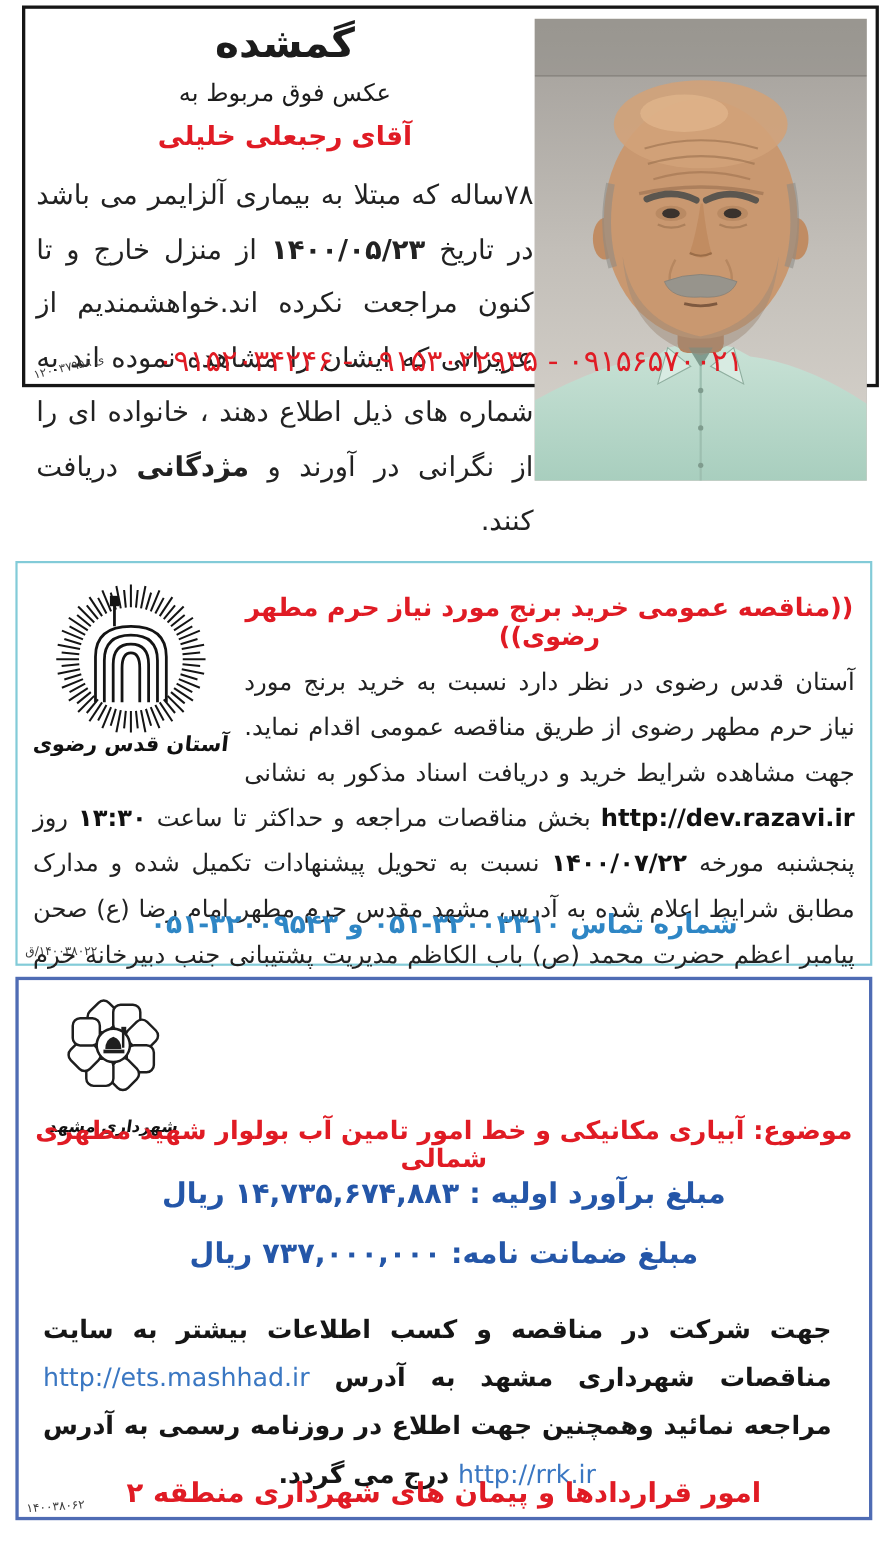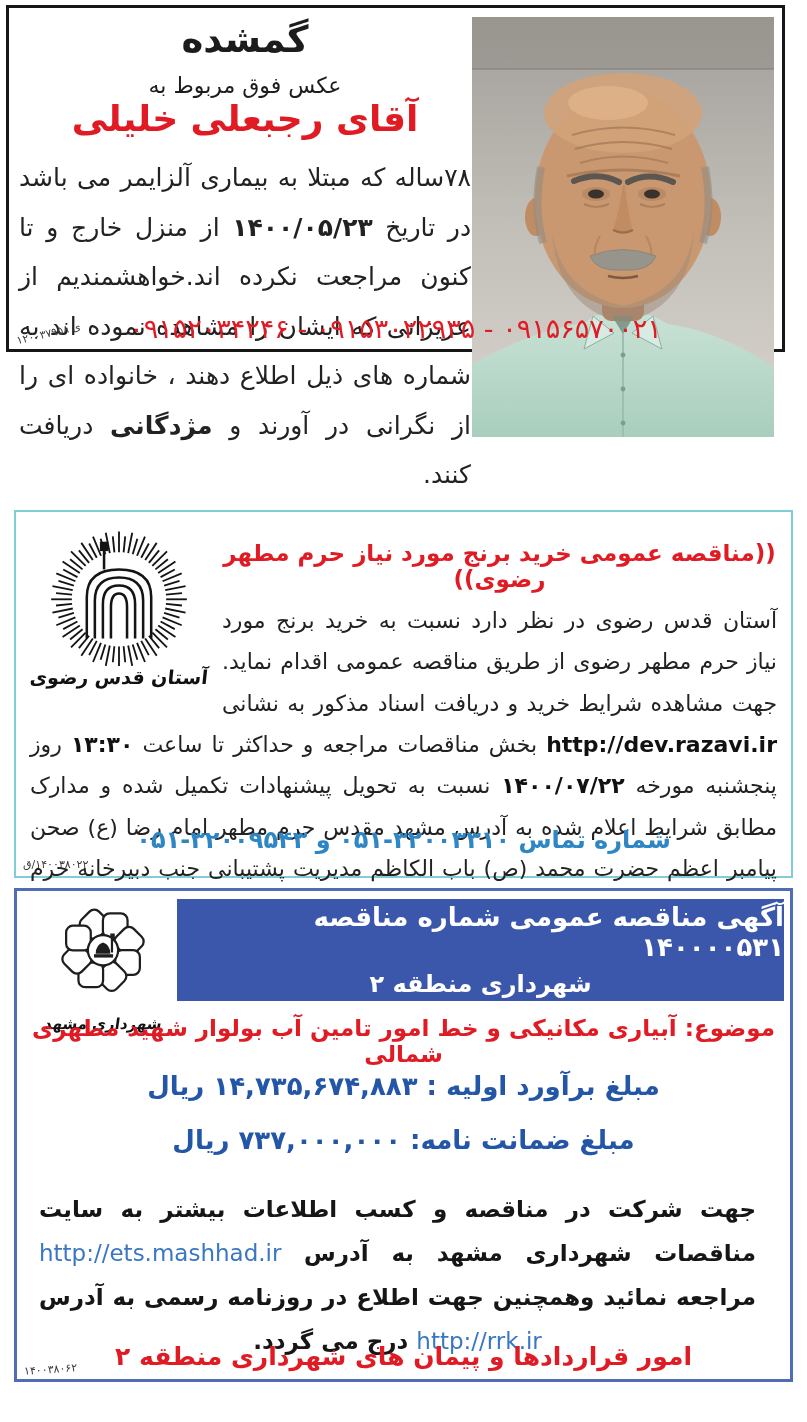--- a/index.html
+++ b/index.html
@@ -1,27 +1,27 @@
 <!DOCTYPE html>
 <html lang="fa" style="--red: #e01b24; --ink: #161616; --cyan_border: #82cbd8; --blue_border: #4f6cb4; --banner_blue: #3b57ac; --amount_blue: #2456a8; --phone_blue: #2e86c5; --url_blue: #3a77c2;"><head>
 <meta charset="utf-8">
 <style>
   html,body{margin:0;padding:0;}
   body{width:807px;height:1422px;position:relative;background:#ffffff;
        font-family:"DejaVu Sans",sans-serif;overflow:hidden;}
   .box{position:absolute;background:#fff;box-sizing:border-box;}
-  #box1{left:6px;top:5px;width:779px;height:347px;border:3px solid var(--ink,#161616);}
+  #box1{left:20px;top:5px;width:779px;height:347px;border:3px solid var(--ink,#161616);}
   #box2{left:14px;top:510px;width:779px;height:368px;border:2px solid var(--cyan_border,#82cbd8);}
   #box3{left:14px;top:888px;width:779px;height:494px;border:3px solid var(--blue_border,#4f6cb4);}
 
   
   .m-col{position:absolute;left:10px;top:2px;width:452px;direction:rtl;text-align:center;color:#1c1c1c;}
   .m-title{font-size:37px;font-weight:bold;margin-top:8px;letter-spacing:1px;}
   .m-sub{font-size:22px;margin-top:12px;}
-  .m-name{font-size:36px;font-weight:bold;color:var(--red,#e01b24);}
+  .m-name{font-size:24px;font-weight:bold;color:var(--red,#e01b24);margin-top:12px;}
   .m-para{margin-top:14px;font-size:25px;line-height:1.98;text-align:justify;text-align-last:justify;color:#222;}
   .m-photo{position:absolute;right:8px;top:9px;width:302px;height:420px;overflow:hidden;background:#b9b5b0;}
   .m-phones{position:absolute;left:0;right:0;bottom:5px;direction:rtl;text-align:center;
             color:var(--red,#e01b24);font-size:27px;font-weight:normal;letter-spacing:1px;margin-top:16px;}
   .ad-code{position:absolute;left:7px;bottom:9px;font-size:11px;color:#3a3a3a;direction:rtl;}
   #code1{transform:rotate(-13deg);}
 
   
   .aq-logo{position:absolute;left:12px;top:16px;width:182px;text-align:center;}
   .aq-caption{font-size:19px;font-weight:bold;direction:rtl;color:#111;margin-top:-4px;transform:skewX(-6deg);}
@@ -231,24 +231,20 @@
         </g>
       <circle cx="50" cy="44" r="13.5" fill="#ffffff" stroke="#1e1e1e" stroke-width="2"></circle>
       <path d="M43.5,47 Q43.5,39 50,37 Q56.5,39 56.5,47 Z" fill="#1e1e1e"></path>
       <rect x="42" y="47.5" width="17" height="3" fill="#1e1e1e"></rect>
       <line x1="58" y1="46" x2="58" y2="32" stroke="#1e1e1e" stroke-width="2"></line>
       <rect x="56.5" y="29" width="4" height="3.5" fill="#1e1e1e"></rect>
     </svg>
     <div class="mh-caption">شهرداری مشهد</div>
   </div>
 
-  <div class="mh-banner">
-    <div class="mh-b1">آگهی مناقصه عمومی شماره مناقصه ۱۴۰۰۰۰۵۳۱</div>
-    <div class="mh-b2">شهرداری منطقه ۲</div>
-  </div>
 
   <div class="mh-subject">موضوع: آبیاری مکانیکی و خط امور تامین آب بولوار شهید مطهری شمالی</div>
   <div class="mh-amount" id="estimate">مبلغ برآورد اولیه : ۱۴,۷۳۵,۶۷۴,۸۸۳ ریال</div>
   <div class="mh-amount" id="guarantee">مبلغ ضمانت نامه: ۷۳۷,۰۰۰,۰۰۰ ریال</div>
 
   <div class="mh-info"><span>جهت شرکت در مناقصه و کسب اطلاعات بیشتر به سایت مناقصات شهرداری مشهد به آدرس </span><span class="url">http://ets.mashhad.ir</span><span> مراجعه نمائید وهمچنین جهت اطلاع در روزنامه رسمی به آدرس </span><span class="url">http://rrk.ir</span><span> درج می گردد.</span></div>
 
   <div class="mh-footer">امور قراردادها و پیمان های شهرداری منطقه ۲</div>
   <div class="ad-code" id="code3">۱۴۰۰۳۸۰۶۲</div>
 </div>

